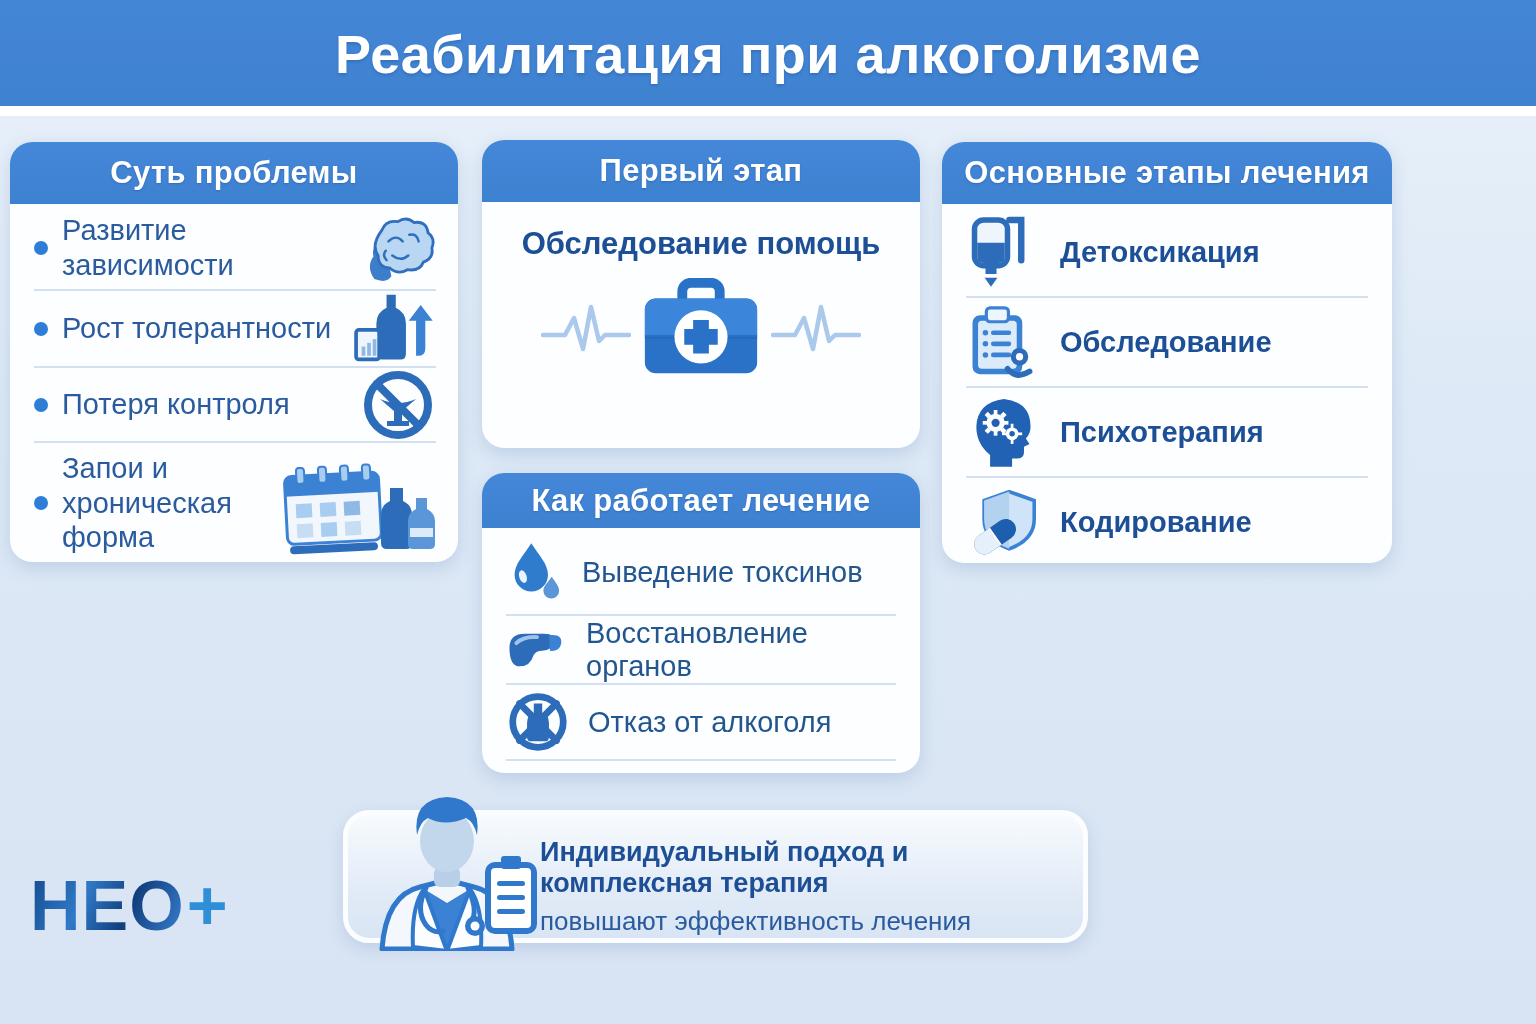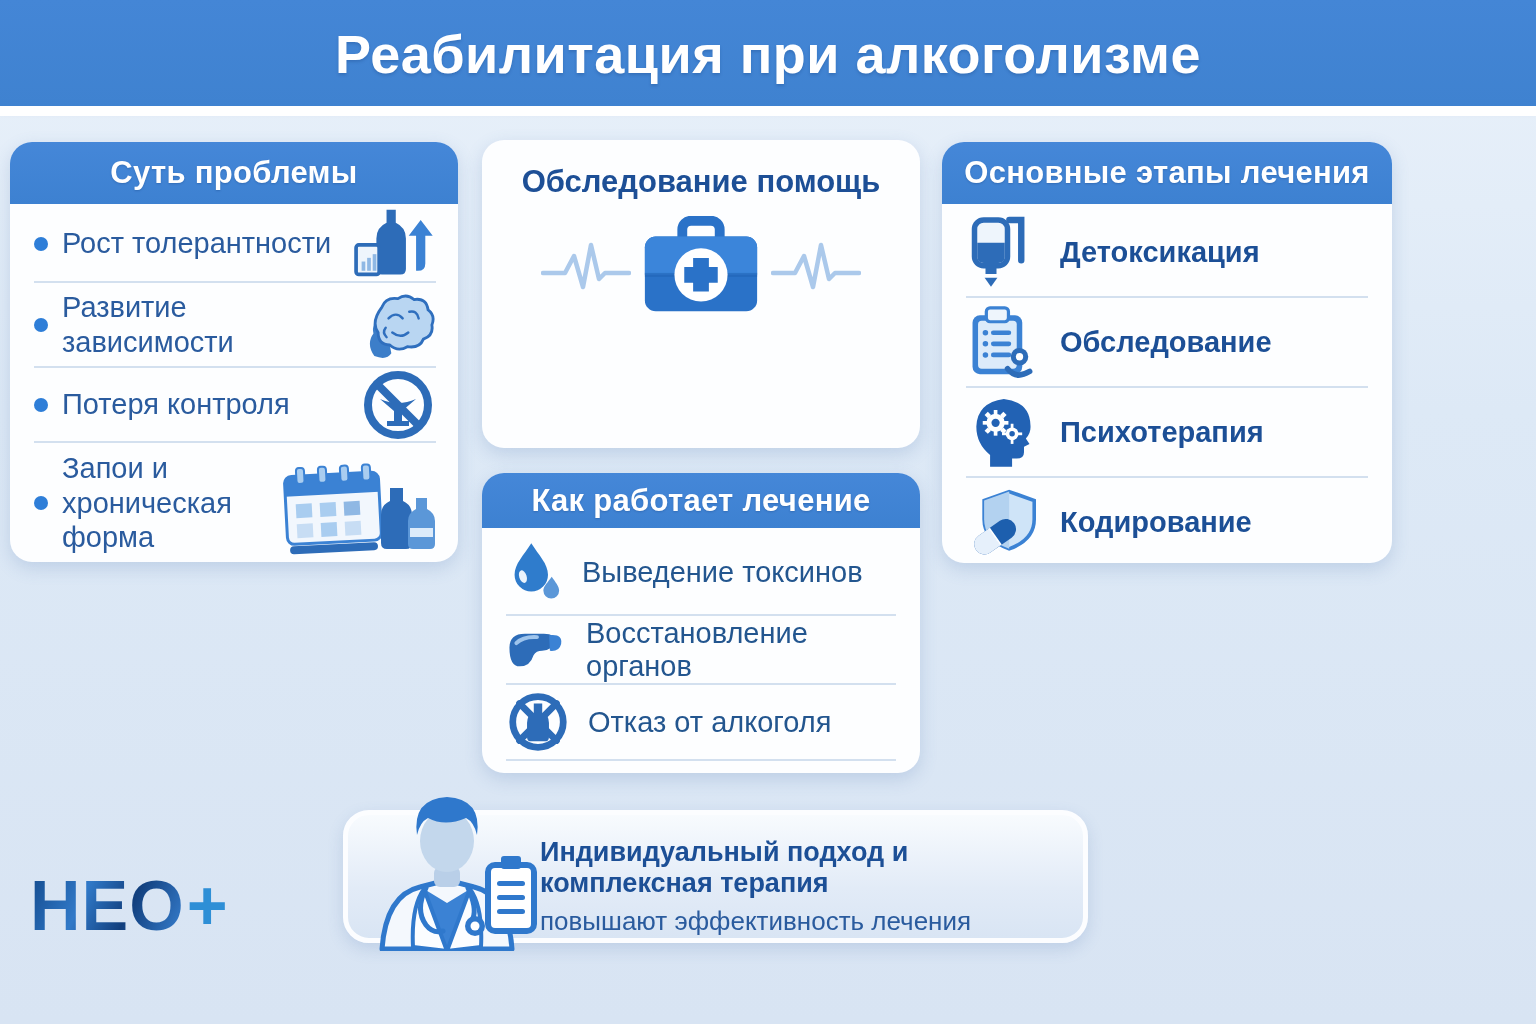--- a/index.html
+++ b/index.html
@@ -123,44 +123,44 @@
 <div class="stage">
 
   <div class="header-band">
     <div class="header-title">Реабилитация при алкоголизме</div>
   </div>
   <div class="white-strip"></div>
 
   <section class="card card-problem">
     <div class="card-header">Суть проблемы</div>
     <div class="p-body">
+
+      <div class="p-row p-row1">
+        <span class="bullet"></span>
+        <span class="p-label">Развитие зависимости</span>
+        <span class="p-icon">
+          <svg width="78" height="66" viewBox="0 0 80 70">
+            <path d="M16 68 q-9 -13 -1 -24 q-3 -14 11 -21 l8 42 q-5 8 -18 3 z" fill="#3c7ec9"></path>
+            <path d="M24 16 q4 -11 17 -9 q9 -6 17 1 q13 -2 15 11 q8 6 4 16 q2 11 -9 15 q-4 10 -17 8 q-10 6 -19 -2 q-12 0 -12 -13 q-8 -11 4 -27 z" fill="#b9d6f2" stroke="#2f6fbe" stroke-width="3"></path>
+            <path d="M31 28 q8 -8 15 0 m7 -7 q8 -2 10 7 M35 43 q9 7 17 0 M28 38 q-4 5 1 10" stroke="#2f6fbe" stroke-width="2.6" fill="none" stroke-linecap="round"></path>
+          </svg>
+        </span>
+      </div>
 
       <div class="p-row p-row2">
         <span class="bullet"></span>
         <span class="p-label">Рост толерантности</span>
         <span class="p-icon">
           <svg width="86" height="72" viewBox="0 0 90 78">
             <path d="M38 2 h10 v14 q11 5 11 17 v33 q0 6 -6 6 h-20 q-6 0 -6 -6 v-33 q0 -12 11 -17 z" fill="#2d6cb8"></path>
             <rect x="5" y="40" width="25" height="32" rx="3" fill="#eef5fc" stroke="#2d6cb8" stroke-width="4"></rect>
             <rect x="11" y="58" width="4" height="10" fill="#8fb8e4"></rect>
             <rect x="17" y="54" width="4" height="14" fill="#8fb8e4"></rect>
             <rect x="23" y="50" width="4" height="18" fill="#8fb8e4"></rect>
             <path d="M62 30 l13 -17 13 17 h-8 v30 q0 8 -8 8 h-2 v-38 z" fill="#3b82d4"></path>
-          </svg>
-        </span>
-      </div>
-
-      <div class="p-row p-row1">
-        <span class="bullet"></span>
-        <span class="p-label">Развитие зависимости</span>
-        <span class="p-icon">
-          <svg width="78" height="66" viewBox="0 0 80 70">
-            <path d="M16 68 q-9 -13 -1 -24 q-3 -14 11 -21 l8 42 q-5 8 -18 3 z" fill="#3c7ec9"></path>
-            <path d="M24 16 q4 -11 17 -9 q9 -6 17 1 q13 -2 15 11 q8 6 4 16 q2 11 -9 15 q-4 10 -17 8 q-10 6 -19 -2 q-12 0 -12 -13 q-8 -11 4 -27 z" fill="#b9d6f2" stroke="#2f6fbe" stroke-width="3"></path>
-            <path d="M31 28 q8 -8 15 0 m7 -7 q8 -2 10 7 M35 43 q9 7 17 0 M28 38 q-4 5 1 10" stroke="#2f6fbe" stroke-width="2.6" fill="none" stroke-linecap="round"></path>
           </svg>
         </span>
       </div>
 
       <div class="p-row p-row3">
         <span class="bullet"></span>
         <span class="p-label">Потеря контроля</span>
         <span class="p-icon">
           <svg width="76" height="76" viewBox="0 0 76 76">
             <circle cx="38" cy="38" r="30" fill="none" stroke="#2d6cb8" stroke-width="8"></circle>
@@ -194,20 +194,21 @@
             <path d="M138 44 h11 v11 q8 4 8 12 v23 q0 5 -5 5 h-17 q-5 0 -5 -5 v-23 q0 -8 8 -12 z" fill="#5b97d8"></path>
             <rect x="132" y="74" width="23" height="9" fill="#dcebfa"></rect>
           </svg>
         </span>
       </div>
 
     </div>
   </section>
 
   <section class="card card-first">
+    <div class="card-header">Первый этап</div>
     <div class="fs-body">
       <div class="fs-line1">Обследование помощь</div>
       <div class="fs-iconrow">
         <svg width="90" height="58" viewBox="0 0 90 58">
           <polyline points="2,36 24,36 33,19 42,50 50,8 58,42 64,36 88,36" fill="none" stroke="#abc9eb" stroke-width="4.5" stroke-linejoin="round" stroke-linecap="round"></polyline>
         </svg>
         <svg width="128" height="100" viewBox="0 0 130 100">
           <rect x="46" y="4" width="38" height="26" rx="9" fill="none" stroke="#2a72c8" stroke-width="10"></rect>
           <rect x="8" y="20" width="114" height="76" rx="11" fill="#2a72c8"></rect>
           <path d="M8 31 a11 11 0 0 1 11 -11 h92 a11 11 0 0 1 11 11 v28 h-114 z" fill="#3b85da"></path>

